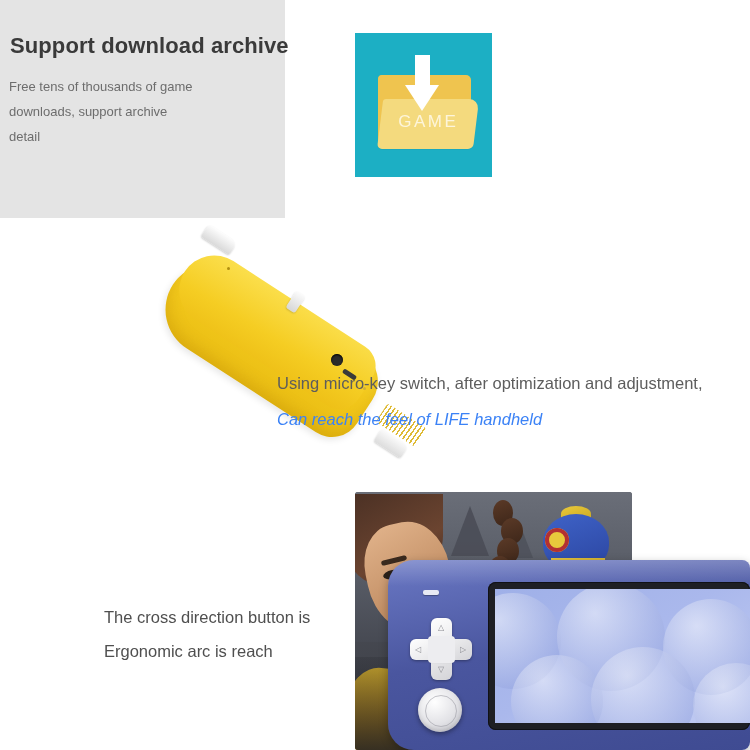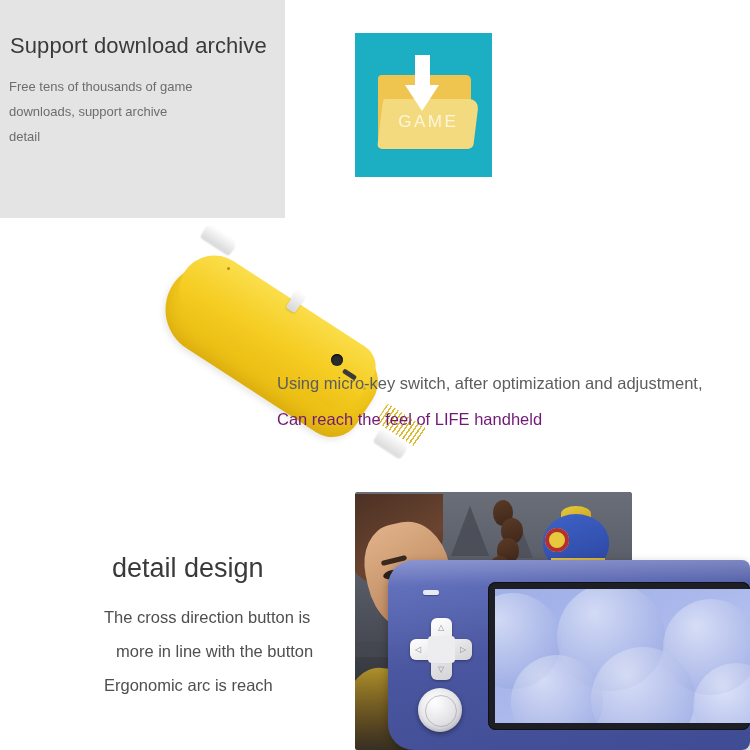--- a/index.html
+++ b/index.html
@@ -12,21 +12,21 @@
   }
   .page{position:relative;width:750px;height:750px;overflow:hidden;background:#fff;}
 
   
   .grey-panel{
     position:absolute;left:0;top:0;width:285px;height:218px;
     background:#e4e4e4;
   }
   .sec1-title{
     position:absolute;left:10px;top:33px;
-    font-size:22px;color:#3a3a3a;font-weight:400;letter-spacing:.1px;
+    font-size:22px;color:#3a3a3a;font-weight:700;letter-spacing:.1px;
     white-space:nowrap;
     text-align:right;
   }
   .sec1-body{
     position:absolute;left:9px;top:74px;width:290px;
     font-size:13px;line-height:25px;color:#6d6d6d;
   }
   .sec1-body div{white-space:nowrap;}
 
   
@@ -130,21 +130,21 @@
   .sec2-title{
     position:absolute;left:428px;top:320px;
     font-size:25px;color:#3d3d3d;white-space:nowrap;
   }
   .sec2-l1{
     position:absolute;left:277px;top:374px;
     font-size:16.5px;color:#5d5d5d;white-space:nowrap;
   }
   .sec2-l2{
     position:absolute;left:277px;top:410px;
-    font-size:16.5px;color:#701a75;white-space:nowrap;
+    font-size:16.5px;color:#3b82f6;white-space:nowrap;font-style:italic;
   }
 
   
   .sec3-title{
     position:absolute;left:112px;top:553px;
     font-size:27px;color:#3a3a3a;white-space:nowrap;
   }
   .sec3-body{position:absolute;left:104px;top:600px;width:250px;}
   .sec3-body div{
     font-size:16.5px;line-height:34px;color:#4f4f4f;white-space:nowrap;
@@ -334,25 +334,23 @@
     <div class="y-jack"></div>
     <div class="y-usb"></div>
     <div class="y-dot1"></div>
     <div class="y-dot2"></div>
     <div class="y-grille"></div>
   </div>
 
   <div class="sec2-l1">Using micro-key switch, after optimization and adjustment,</div>
   <div class="sec2-l2">Can reach the feel of LIFE handheld</div>
 
-  <div class="sec3-title">detail design</div>
 
   <div class="sec3-body">
     <div>The cross direction button is</div>
-    <div class="indent"> more in line with the button</div>
     <div>Ergonomic arc is reach</div>
   </div>
 
   <div class="art">
     <div class="art-sky"></div>
     <div class="art-spike"></div>
     <div class="art-spike2"></div>
     <div class="art-torso"></div>
     <div class="art-hair"></div>
     <div class="art-face"></div>

